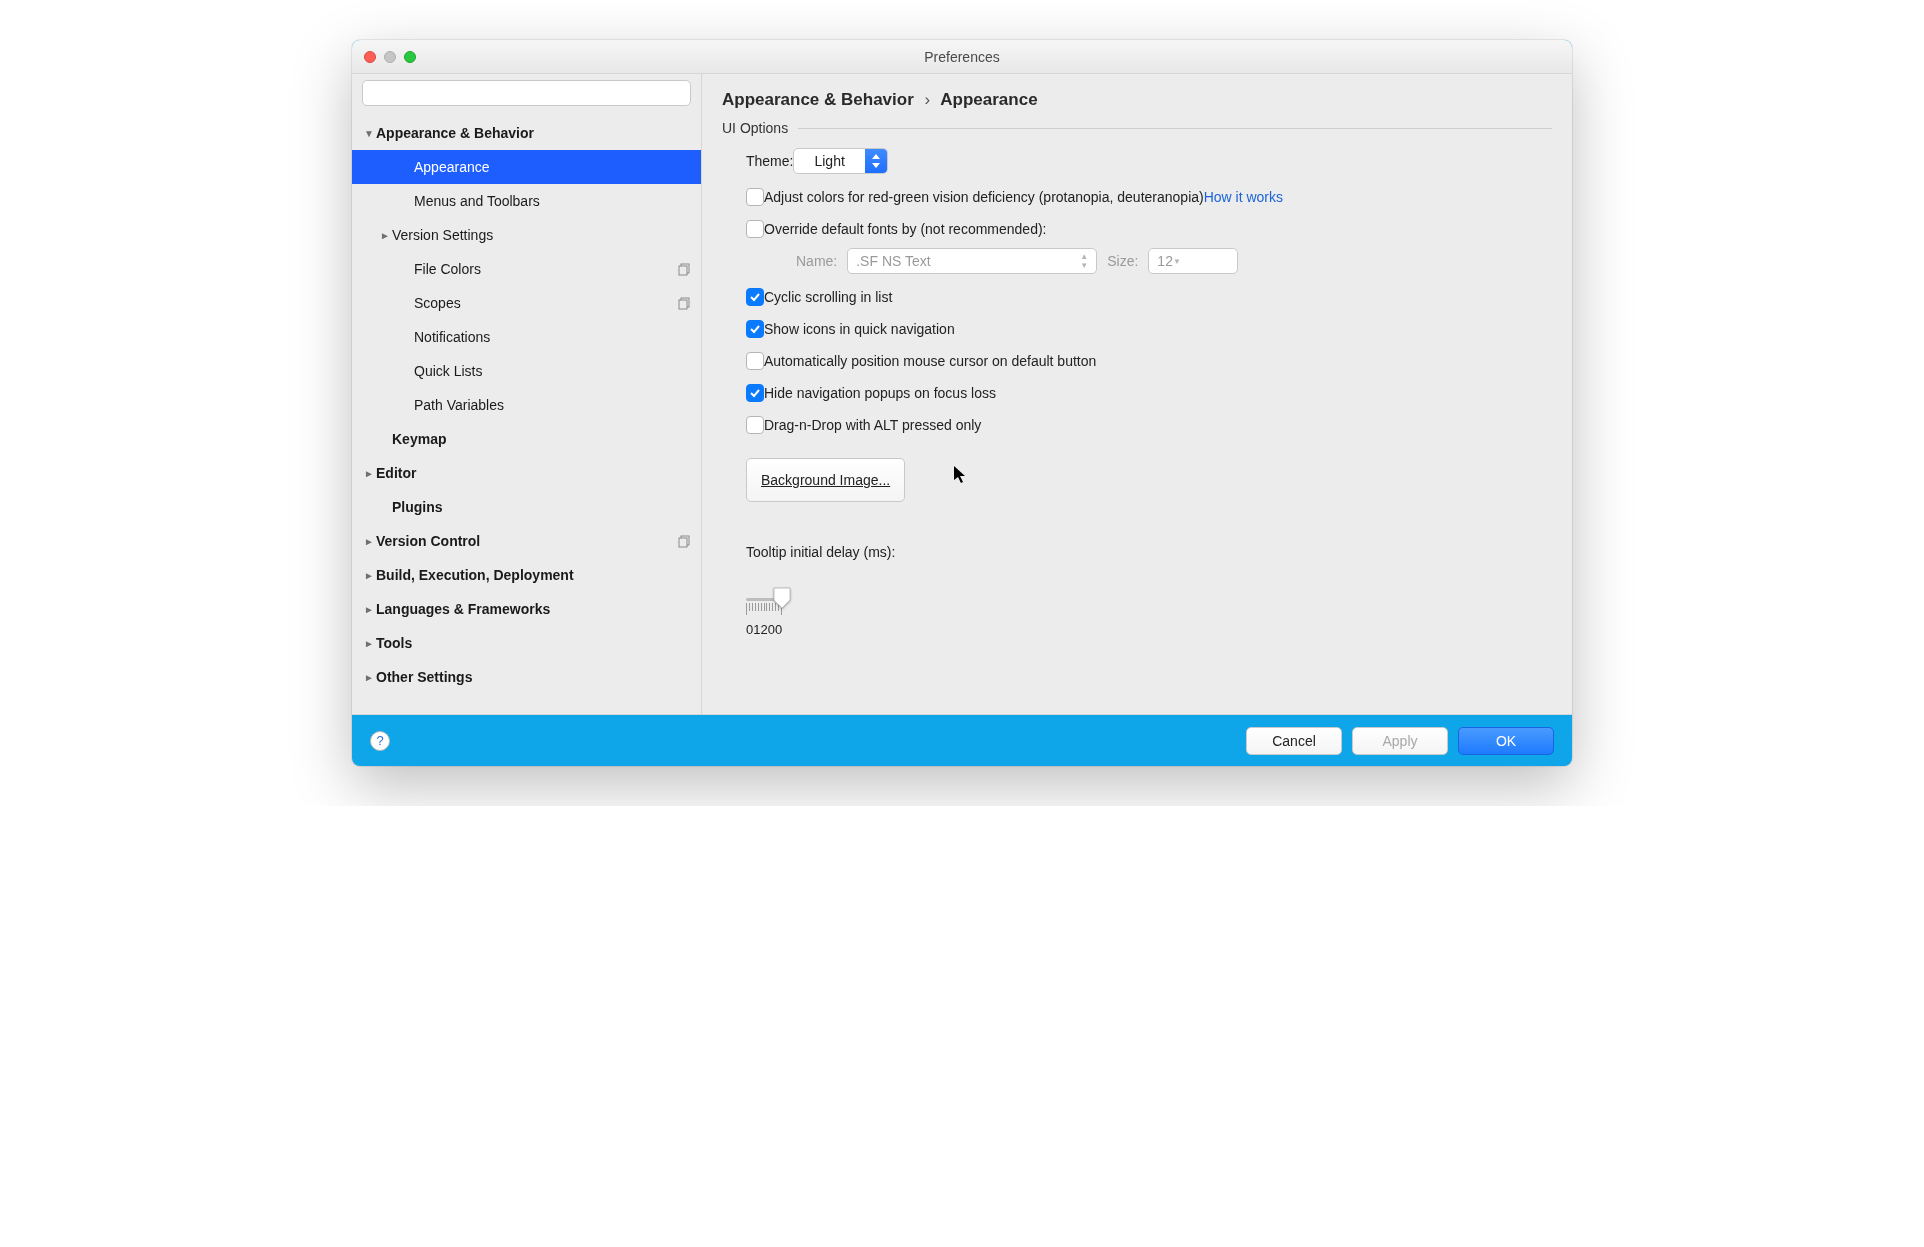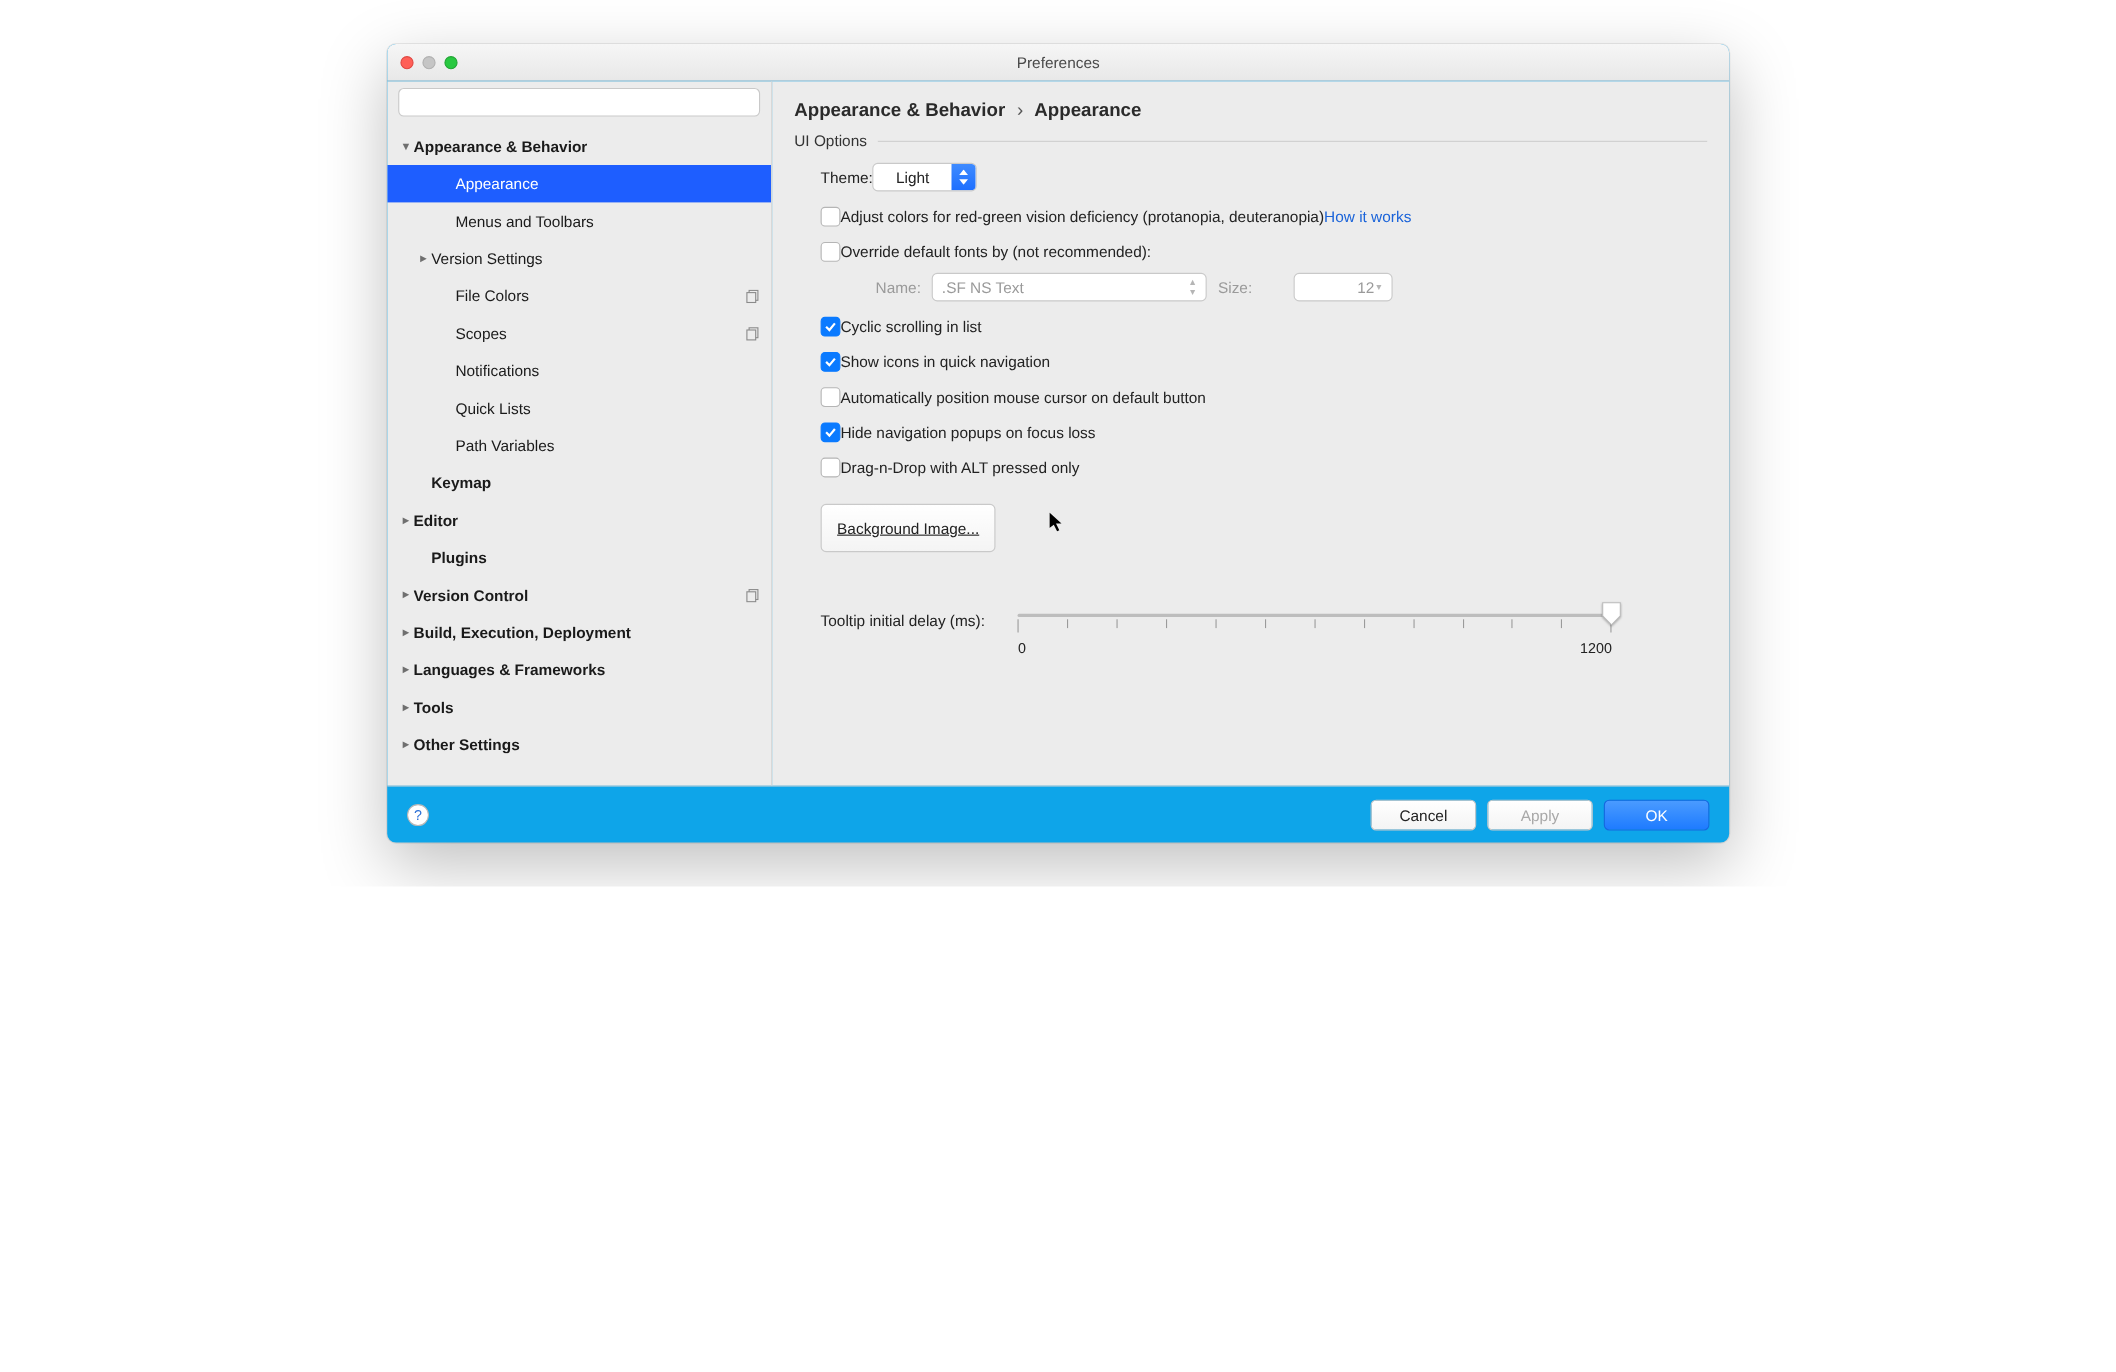--- a/index.html
+++ b/index.html
@@ -194,21 +194,21 @@
   height:26px;
   border:1px solid #c9c9c9;
   background:#fff;
   border-radius:5px;
   display:flex;
   align-items:center;
   padding:0 8px;
   color:#9a9a9a;
 }
 .textfield.wide { width:250px; justify-content:space-between;}
-.textfield.small { width:90px; justify-content:flex-end;margin-left:28px;}
+.textfield.small { width:90px; justify-content:flex-start;}
 .stepper { display:flex; flex-direction:column; gap:2px; color:#b5b5b5; font-size:8px;}
 .button {
   height:44px;
   padding:0 14px;
   border-radius:5px;
   border:1px solid #c9c9c9;
   background:linear-gradient(#fff,#f4f4f4);
   font-size:14px;
   display:inline-flex;
   align-items:center;
@@ -218,21 +218,22 @@
 }
 .cursor-arrow {
   position:absolute;
   width:14px;height:18px;
   pointer-events:none;
 }
 .slider-wrap {
   display:flex;
   align-items:flex-start;
   gap:30px;
-  margin-top:48px;
+  margin-top:36px;
+  flex-direction:column;
 }
 .slider-label { padding-top:6px; }
 .slider {
   flex:1;
   max-width:540px;
   margin-right:10px;
 }
 .slider-track {
   position:relative;
   height:30px;

